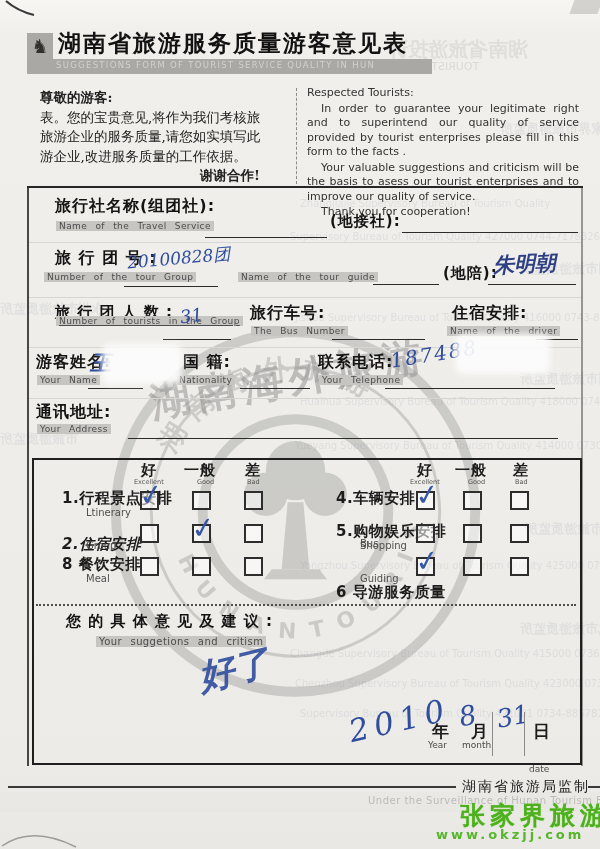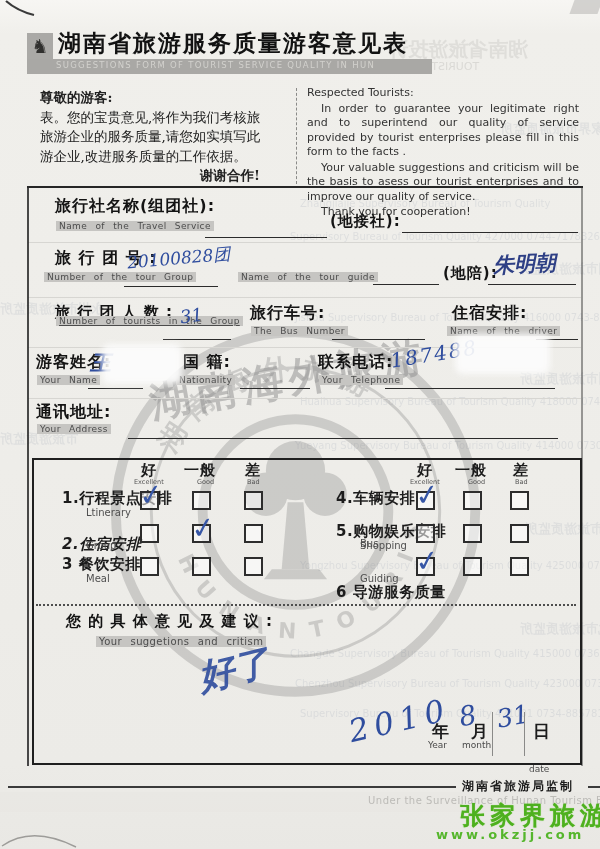--- a/index.html
+++ b/index.html
@@ -37,21 +37,21 @@
   .checkbox{position:absolute;width:15px;height:15px;border:2px solid #2d2d2d;background:rgba(255,255,255,.55);}
   .checkbox.checked::after{content:"\2713";position:absolute;left:-3px;top:-15px;font-size:29px;font-weight:bold;
     color:#3656a6;transform:rotate(-8deg);font-family:"DejaVu Sans",sans-serif;}
   .dotline{position:absolute;border-top:2px dotted #4e4e4e;}
   
   .dchar{position:absolute;font-size:17px;font-weight:bold;white-space:nowrap;}
   .den{position:absolute;font-size:9px;color:#4a4a4a;white-space:nowrap;}
   .dsep{position:absolute;width:1px;background:#8a8a88;}
   
   .fline{position:absolute;height:1.5px;background:#3a3a3a;}
-  .fcn{position:absolute;font-size:12px;font-weight:bold;letter-spacing:2px;white-space:nowrap;}
+  .fcn{position:absolute;font-size:14px;font-weight:normal;letter-spacing:2px;white-space:nowrap;}
   .fen{position:absolute;font-size:10px;color:#bcbbb7;letter-spacing:.5px;white-space:nowrap;}
   .green-name{position:absolute;font-size:25px;font-weight:bold;letter-spacing:5px;color:#4eb01f;
     font-family:"DejaVu Serif","Liberation Serif",serif;white-space:nowrap;text-shadow:0 0 1px #7ccf4e;}
   .green-url{position:absolute;font-size:13px;font-weight:bold;letter-spacing:3px;color:#55b62c;white-space:nowrap;}
   
   .stamp{position:absolute;left:98px;top:328px;opacity:.30;}
   .stamp-band{position:absolute;left:148px;top:352px;font-size:41px;font-weight:bold;color:#8d8d8d;
     opacity:.50;letter-spacing:6px;transform:rotate(-10deg);white-space:nowrap;}
   .bleed{position:absolute;color:#76839b;opacity:.14;filter:blur(.5px);font-size:10px;white-space:nowrap;}
   .bleedcn{position:absolute;color:#8b94a6;opacity:.15;filter:blur(.6px);font-size:13px;font-weight:bold;white-space:nowrap;}
@@ -211,21 +211,21 @@
   <div class="checkbox z2 checked" style="left:140px;top:491px;"></div>
   <div class="checkbox z2" style="left:192px;top:491px;"></div>
   <div class="checkbox z2" style="left:244px;top:491px;"></div>
 
   <div class="ritem z2" style="left:62px;top:535px;font-style:italic;">2.住宿安排</div>
   <div class="ritem-en z2" style="left:86px;top:540px;">Group</div>
   <div class="checkbox z2" style="left:140px;top:524px;"></div>
   <div class="checkbox z2 checked" style="left:192px;top:524px;"></div>
   <div class="checkbox z2" style="left:244px;top:524px;"></div>
 
-  <div class="ritem z2" style="left:62px;top:555px;">3 餐饮安排</div>
+  <div class="ritem z2" style="left:62px;top:555px;">8 餐饮安排</div>
   <div class="ritem-en z2" style="left:86px;top:573px;">Meal</div>
   <div class="checkbox z2" style="left:140px;top:557px;"></div>
   <div class="checkbox z2" style="left:192px;top:557px;"></div>
   <div class="checkbox z2" style="left:244px;top:557px;"></div>
 
   <div class="ritem z2" style="left:336px;top:489px;">4.车辆安排</div>
   <div class="ritem-en z2" style="left:360px;top:507px;margin-top:31px;">Bus</div>
   <div class="checkbox z2 checked" style="left:416px;top:491px;"></div>
   <div class="checkbox z2" style="left:463px;top:491px;"></div>
   <div class="checkbox z2" style="left:510px;top:491px;"></div>

